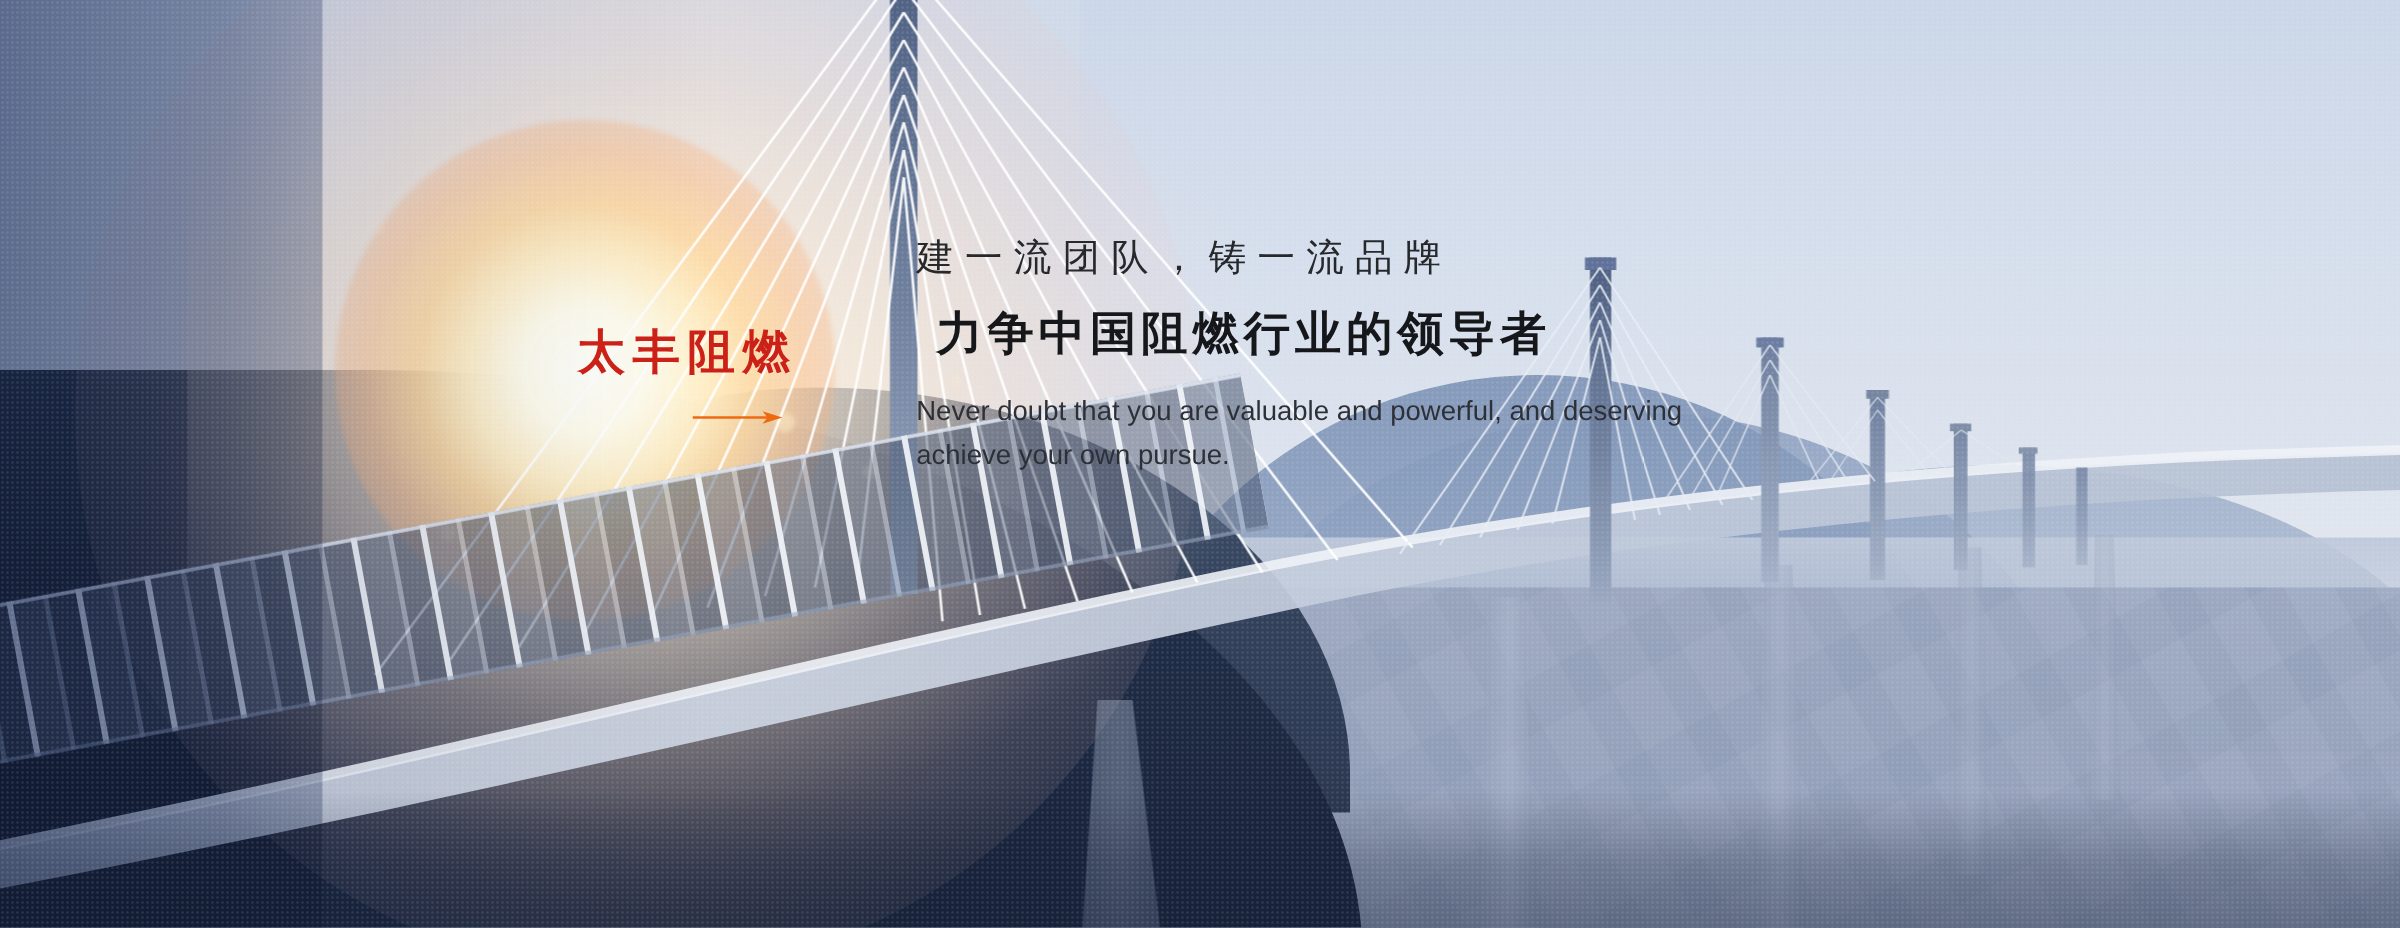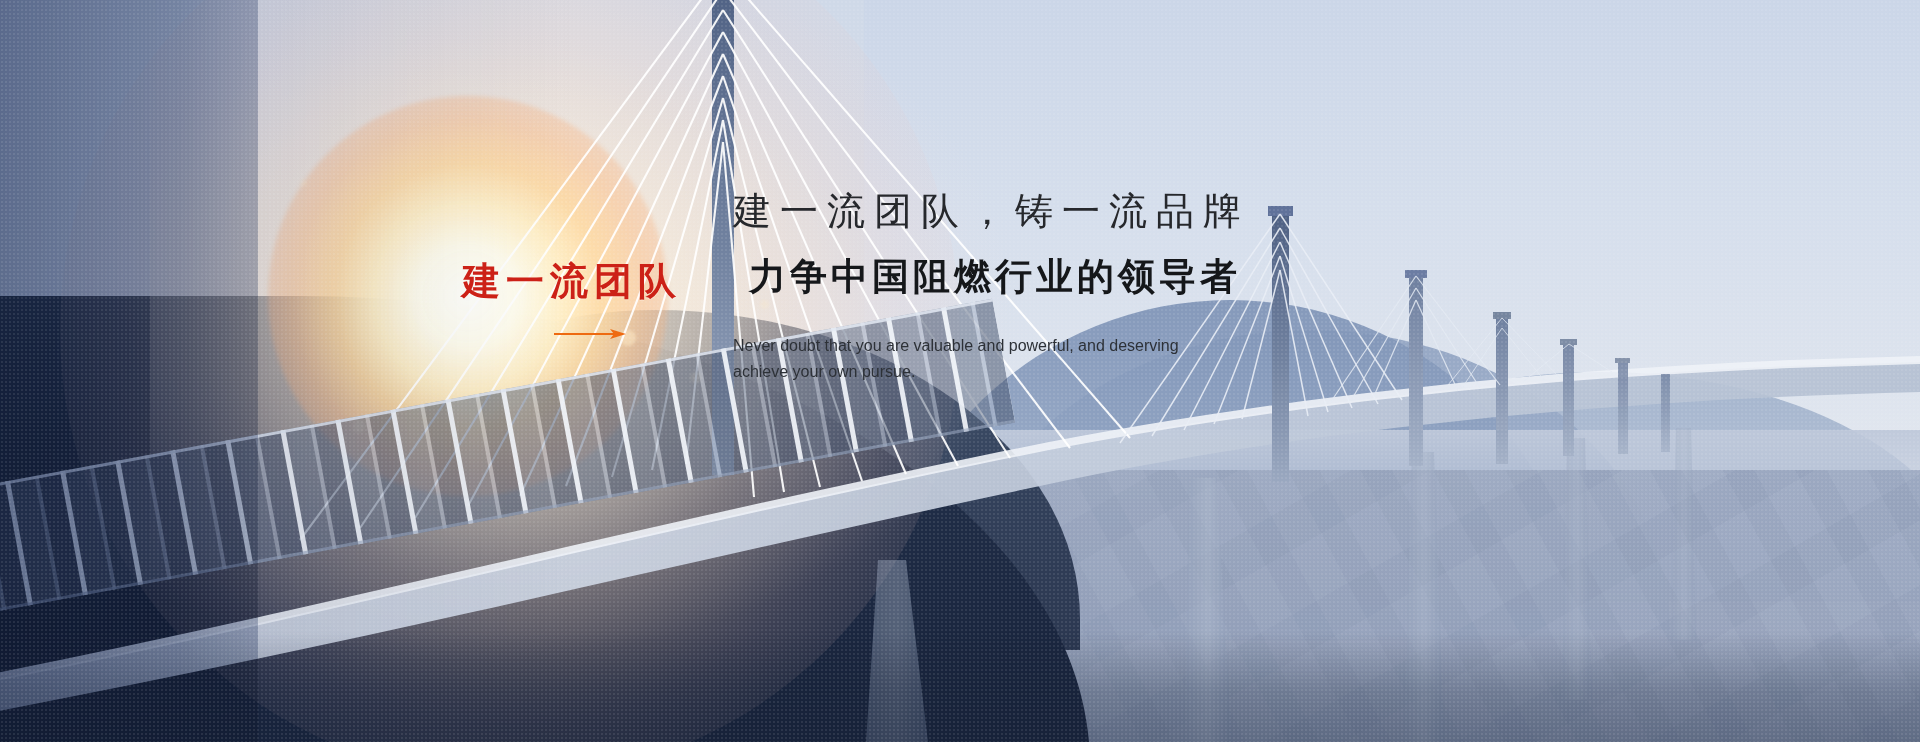--- a/index.html
+++ b/index.html
@@ -286,41 +286,41 @@
 
   
   .copy {
     position: absolute;
     left: 733px;
     top: 188px;
     width: 620px;
   }
   .copy-sub {
     font-family: "DejaVu Sans", "Liberation Sans", sans-serif;
-    font-size: 38px;
+    font-size: 30px;
     line-height: 1.25;
     letter-spacing: 9px;
     color: #26282c;
     white-space: nowrap;
   }
   .copy-title {
     margin-top: 18px;
     font-family: "DejaVu Sans", "Liberation Sans", sans-serif;
     font-weight: 700;
     font-size: 37px;
     line-height: 1.22;
     letter-spacing: 4px;
     color: #15171a;
     white-space: nowrap;
     margin-left: 16px;
   }
   .copy-en {
-    margin-top: 34px;
+    margin-top: 22px;
     font-family: "Liberation Sans", "DejaVu Sans", sans-serif;
-    font-size: 16px;
+    font-size: 22px;
     line-height: 1.62;
     color: #2d3137;
     width: 600px;
   }
   .copy-en div { white-space: nowrap; }
   .copy-en .ln2 { padding-left: 5px; }
 </style>
 </head>
 <body>
 
@@ -476,21 +476,21 @@
   <div class="deck-fg">
     <div class="deck-band"></div>
   </div>
 
   <div class="tint-left"></div>
   <div class="tint-band"></div>
   <div class="tint-bottom"></div>
   <div class="halftone"></div>
 
   <div class="logo-block">
-    <div class="logo-word">建一流团队</div>
+    <div class="logo-word">太丰阻燃</div>
     <div class="logo-arrow">
       <svg width="72" height="12" viewBox="0 0 72 12" xmlns="http://www.w3.org/2000/svg">
         <line x1="0" y1="6" x2="62" y2="6" stroke="#ee6a11" stroke-width="2"></line>
         <path d="M56 1 L72 6 L56 11 L60 6 Z" fill="#ee6a11"></path>
       </svg>
     </div>
   </div>
 
   <div class="copy">
     <div class="copy-sub">建一流团队，铸一流品牌</div>

